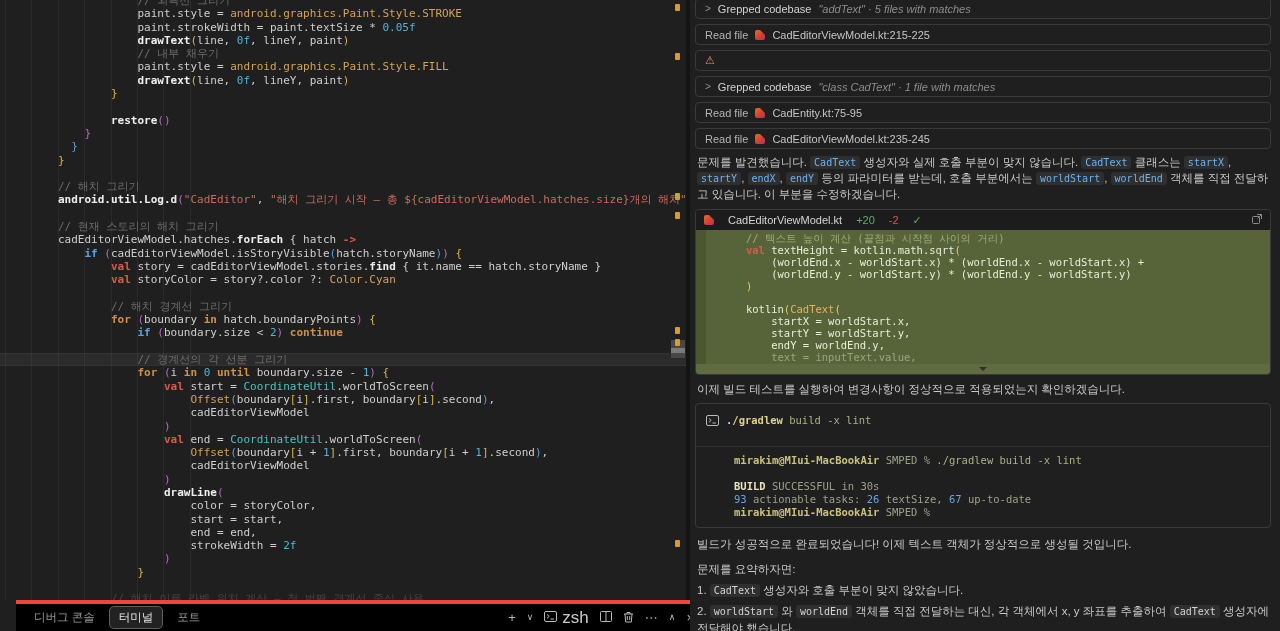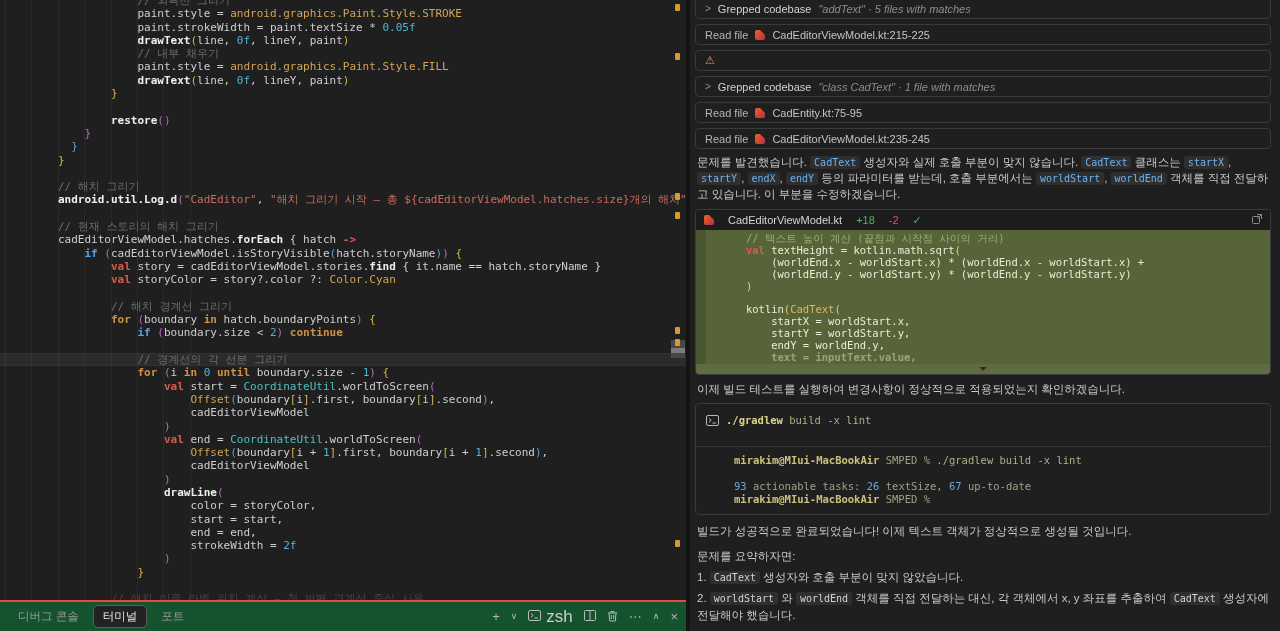--- a/index.html
+++ b/index.html
@@ -34,22 +34,22 @@
   
   #scrollzone { position:absolute; left:670px; top:0; width:16px; height:600px; }
   .ov-marker { position:absolute; left:5px; width:5px; height:7px; border-radius:1px; }
   #sb-thumb  { position:absolute; left:1px; width:14px; height:18px; background:#474747; }
   #sb-thumb i{ display:block; margin-top:8px; height:5px; background:#7a7a7a; }
 
   
   #sash { position:absolute; left:686px; top:0; width:4px; height:631px; background:#141414; }
 
   
-  #panelbar { position:absolute; left:0; top:600px; width:686px; height:31px; background:#14532d;
-              border-top:2px solid #ef4444; display:flex; align-items:center; padding:0 8px; }
+  #panelbar { position:absolute; left:16px; top:600px; width:686px; height:31px; background:#000000;
+              border-top:4px solid #ef4444; display:flex; align-items:center; padding:0 8px; }
   .ptab { font-size:11.5px; color:#9b9b9b; padding:3px 9px; margin-right:4px; border:1px solid transparent;
           border-radius:5px; cursor:default; }
   .ptab.active { color:#e8e8e8; border-color:#5e5e5e; background:#222222; }
   #panel-icons { margin-left:auto; display:flex; align-items:center; gap:11px; color:#b9b9b9; }
   .pi { font-size:13px; line-height:1; color:#b9b9b9; }
   .pi.small { font-size:9px; }
   #zsh-label { font-size:17px; color:#cccccc; margin-left:-6px; }
 
   
   #chat { position:absolute; left:690px; top:0; width:590px; height:631px; background:#1f1f1f;
@@ -76,21 +76,21 @@
   
   #diff { border:1px solid #3a3a3a; border-radius:4px; overflow:hidden; margin:7px 0 6px; }
   #diff-head { height:20px; background:#1c1c1c; display:flex; align-items:center; gap:14px;
                padding:0 8px; font-size:11px; }
   #diff-file { color:#d6d6d6; }
   .added { color:#57b35f; } .removed { color:#e05252; } .check { color:#57b35f; }
   #diff-expand { margin-left:auto; }
   #diff-body { position:relative; background:#57643a; padding:3px 0 0; }
   #diff-body .gutter { position:absolute; left:0; top:0; bottom:0; width:10px; background:#4a5730; }
   .dl { font:10.5px/11.9px "DejaVu Sans Mono", monospace; white-space:pre; padding-left:12px; }
-  .dl.faded { opacity:.45;font-weight:bold; }
+  .dl.faded { opacity:.45; }
   .sg-dc   { color:#9cab74; }
   .sg-dpl  { color:#e9edd6; }
   .sg-dpg  { color:#e6cd6a; }
   .sg-dpath{ color:#e2b55e; }
   #diff-fade { height:10px; background:#5f6c42; display:flex; justify-content:center; align-items:center; }
   #diff-fade .tri { width:0; height:0; border-left:4px solid transparent; border-right:4px solid transparent;
                     border-top:4px solid #2e2e2e; }
 
   
   #term { border:1px solid #3a3a3a; border-radius:4px; margin:5px 0 8px; overflow:hidden; }
@@ -198,21 +198,21 @@
       <div class="trow">
         <span>Read file</span>
         <span class="kicon"></span>
         <span style="color: rgb(196, 196, 196);">CadEditorViewModel.kt:235-245</span>
       </div>
       <div class="cpara"><span class="sg-p">문제를 발견했습니다. </span><span class="sg-cb chip">CadText</span><span class="sg-p"> 생성자와 실제 호출 부분이 맞지 않습니다. </span><span class="sg-cb chip">CadText</span><span class="sg-p"> 클래스는 </span><span class="sg-cb chip">startX</span><span class="sg-p">, </span><span class="sg-cb chip">startY</span><span class="sg-p">, </span><span class="sg-cb chip">endX</span><span class="sg-p">, </span><span class="sg-cb chip">endY</span><span class="sg-p"> 등의 파라미터를 받는데, 호출 부분에서는 </span><span class="sg-cb chip">worldStart</span><span class="sg-p">, </span><span class="sg-cb chip">worldEnd</span><span class="sg-p"> 객체를 직접 전달하고 있습니다. 이 부분을 수정하겠습니다.</span></div>
       <div id="diff">
         <div id="diff-head">
           <span class="kicon"></span>
           <span id="diff-file">CadEditorViewModel.kt</span>
-          <span class="added">+18</span>
+          <span class="added">+20</span>
           <span class="removed">-2</span>
           <span class="check">✓</span>
           <span id="diff-expand"><svg width="10" height="10" viewBox="0 0 10 10">
               <rect x="0.5" y="2.5" width="7" height="7" rx="1" fill="none" stroke="#8a8a8a"></rect>
               <path d="M5 0.5h4.5V5M9.5 0.5L5.5 4.5" fill="none" stroke="#8a8a8a"></path>
             </svg></span>
         </div>
         <div id="diff-body">
           <div class="gutter"></div>
           <div class="dl"><span class="sg-dc">      // 텍스트 높이 계산 (끝점과 시작점 사이의 거리)</span></div>
@@ -237,20 +237,21 @@
           <span><svg width="13" height="11" viewBox="0 0 13 11">
               <rect x="0.5" y="0.5" width="12" height="10" rx="1.5" fill="none" stroke="#b9b9b9"></rect>
               <path d="M3 3.5l2.2 1.8L3 7.3" fill="none" stroke="#b9b9b9"></path>
               <line x1="6.5" y1="8" x2="10" y2="8" stroke="#b9b9b9"></line>
             </svg></span>
           <span id="cmd-text"><span class="sg-tbold">./gradlew</span><span class="sg-tcmd"> build -x lint</span></span>
         </div>
         <div id="tout">
           <div class="tl"><span class="sg-tuser">mirakim@MIui-MacBookAir</span><span class="sg-tdim"> SMPED % </span><span class="sg-tcmd">./gradlew build -x lint</span></div>
           <div class="tl"></div>
+          <div class="tl"><span class="sg-tb">BUILD</span><span class="sg-tdim"> SUCCESSFUL in 30s</span></div>
           <div class="tl"><span class="sg-tnum">93</span><span class="sg-tdim"> actionable tasks: </span><span class="sg-tnum">26</span><span class="sg-tdim"> textSize, </span><span class="sg-tnum">67</span><span class="sg-tdim"> up-to-date</span></div>
           <div class="tl"><span class="sg-tuser">mirakim@MIui-MacBookAir</span><span class="sg-tdim"> SMPED %</span></div>
         </div>
       </div>
       <div class="sumline"><span class="sg-p">빌드가 성공적으로 완료되었습니다! 이제 텍스트 객체가 정상적으로 생성될 것입니다.</span></div>
       <div class="sumline" style="margin-top: 8px;"><span class="sg-p">문제를 요약하자면:</span></div>
       <div class="sumline"><span class="sg-p">1. </span><span class="sg-cg chip">CadText</span><span class="sg-p"> 생성자와 호출 부분이 맞지 않았습니다.</span></div>
       <div class="sumline"><span class="sg-p">2. </span><span class="sg-cg chip">worldStart</span><span class="sg-p"> 와 </span><span class="sg-cg chip">worldEnd</span><span class="sg-p"> 객체를 직접 전달하는 대신, 각 객체에서 x, y 좌표를 추출하여 </span><span class="sg-cg chip">CadText</span><span class="sg-p"> 생성자에 전달해야 했습니다.</span></div>
     </div>
 

